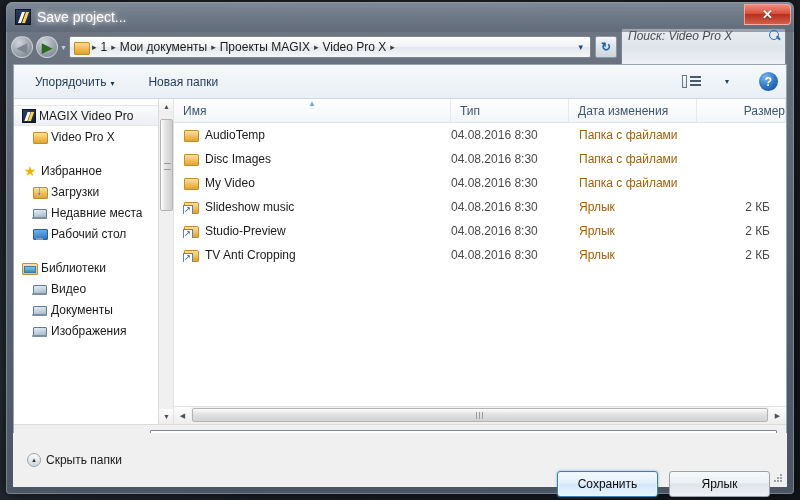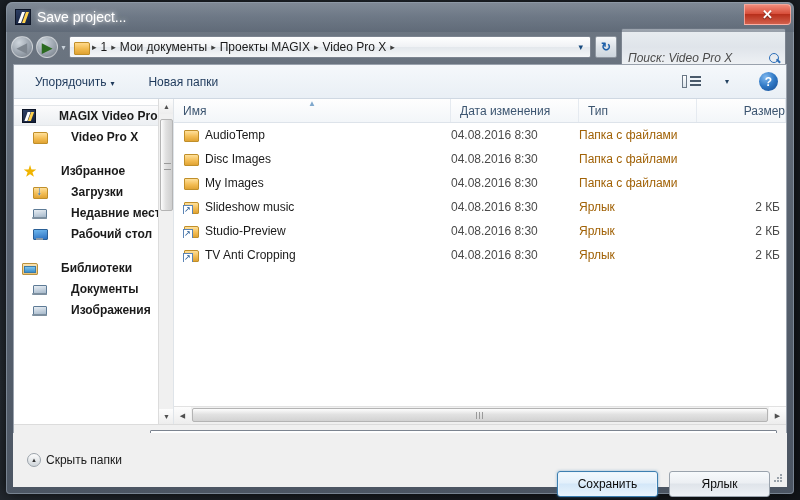--- a/index.html
+++ b/index.html
@@ -137,21 +137,21 @@
     background: linear-gradient(180deg,#f5f7f9 0%,#dde3e9 50%,#cdd5dd 100%);
     border: 1px solid #8d959f; border-radius: 2px;
     display: flex; align-items: center; justify-content: center;
     color: #1d5fa8; font-size: 12px; font-weight: bold;
     margin-right: 4px; cursor: pointer;
   }
   .searchbox {
     width: 165px; height: 38px; flex: none;
     background: linear-gradient(180deg,#e9edf1 0%,#dfe4ea 50%,#eef1f4 100%);
     border: 1px solid #7c8490; border-radius: 2px;
-    display: flex; align-items: flex-end;
+    display: flex; align-items: flex-start;
     padding: 0 4px 0 6px; cursor: text;
   }
   .search-ph {
     font-size: 12px; font-style: italic; color: #4a4a4a;
     flex: 1 1 auto; white-space: nowrap; overflow: hidden;
   }
   .search-icon {
     width: 13px; height: 13px; position: relative; flex: none;
   }
   .search-icon::before {
@@ -218,24 +218,24 @@
 
   
   .sidebar {
     width: 160px; flex: none; position: relative;
     background: #ffffff;
     border-right: 1px solid #dfe4e9;
     overflow: hidden;
   }
   .side-scroll { position: absolute; inset: 0 15px 0 0; padding-top: 6px; }
   .side-item {
-    display: flex; align-items: center; gap: 23px;
+    display: flex; align-items: center; gap: 3px;
     height: 21px; padding-left: 18px;
     font-size: 12px; color: #1a1a1a; cursor: pointer;
-    white-space: nowrap; overflow: hidden; font-weight: bold;
+    white-space: nowrap; overflow: hidden;
   }
   .side-item.root { padding-left: 8px; font-size: 12px; }
   .side-item.sel {
     background: linear-gradient(180deg,#fbfbfc 0%,#eceff2 100%);
     border-top: 1px solid #e4e7ea; border-bottom: 1px solid #e4e7ea;
   }
   .side-gap { height: 13px; }
   .ico { width: 16px; height: 14px; flex: none; position: relative; }
   .ico-magix {
     width: 14px; height: 14px;
@@ -349,21 +349,21 @@
     color: #7fa8cd; font-size: 8px;
   }
   .rows { position: absolute; left: 0; right: 0; top: 24px; bottom: 19px; }
   .row {
     height: 24px; display: flex; align-items: center;
     font-size: 12px; color: #1a1a1a; cursor: pointer;
   }
   .cell-name { width: 277px; flex: none; display: flex; align-items: center; gap: 6px; padding-left: 9px; overflow: hidden; white-space: nowrap; }
   .cell-date { width: 128px; flex: none; color: #4a4a4a; white-space: nowrap; }
   .cell-type { width: 118px; flex: none; color: #a16207; white-space: nowrap; }
-  .cell-size { flex: 1 1 auto; text-align: right; padding-right: 6px; color: #4a4a4a; white-space: nowrap; }
+  .cell-size { flex: 1 1 auto; text-align: right; padding-right: 16px; color: #4a4a4a; white-space: nowrap; }
   .fico { width: 16px; height: 14px; position: relative; flex: none; }
   .fico::before {
     content: ""; position: absolute; left: 1px; top: 2px;
     width: 13px; height: 10px; border-radius: 1px 2px 1px 1px;
     background: linear-gradient(180deg,#ffe09a 0%,#f3bd54 55%,#e0a333 100%);
     border: 1px solid #c08f2a;
   }
   .fico.shortcut::after {
     content: "";
     position: absolute; left: 0px; bottom: -1px;
@@ -564,20 +564,24 @@
           </div>
 
           <div class="side-gap"></div>
 
           <div class="side-item root">
             <span class="ico ico-lib"></span>
             <span>Библиотеки</span>
           </div>
           <div class="side-item">
             <span class="ico ico-pc"></span>
+            <span>Видео</span>
+          </div>
+          <div class="side-item">
+            <span class="ico ico-pc"></span>
             <span>Документы</span>
           </div>
           <div class="side-item">
             <span class="ico ico-pc"></span>
             <span>Изображения</span>
           </div>
 
         </div>
 
         <div class="side-vscroll">
@@ -587,25 +591,25 @@
         </div>
       </div>
 
       <div class="listpane">
 
         <div class="colhead">
           <div class="col c-name">
             <span class="sortcaret">▲</span>
             <span>Имя</span>
           </div>
+          <div class="col c-type">
+            <span>Тип</span>
+          </div>
           <div class="col c-date">
             <span>Дата изменения</span>
-          </div>
-          <div class="col c-type">
-            <span>Тип</span>
           </div>
           <div class="col c-size">
             <span>Размер</span>
           </div>
         </div>
 
         <div class="rows">
 
           <div class="row">
             <div class="cell-name">
@@ -623,21 +627,21 @@
               <span>Disc Images</span>
             </div>
             <div class="cell-date">04.08.2016 8:30</div>
             <div class="cell-type">Папка с файлами</div>
             <div class="cell-size"></div>
           </div>
 
           <div class="row">
             <div class="cell-name">
               <span class="fico"></span>
-              <span>My Images</span>
+              <span>My Video</span>
             </div>
             <div class="cell-date">04.08.2016 8:30</div>
             <div class="cell-type">Папка с файлами</div>
             <div class="cell-size"></div>
           </div>
 
           <div class="row">
             <div class="cell-name">
               <span class="fico shortcut">
                   <span class="arr">↗</span>

